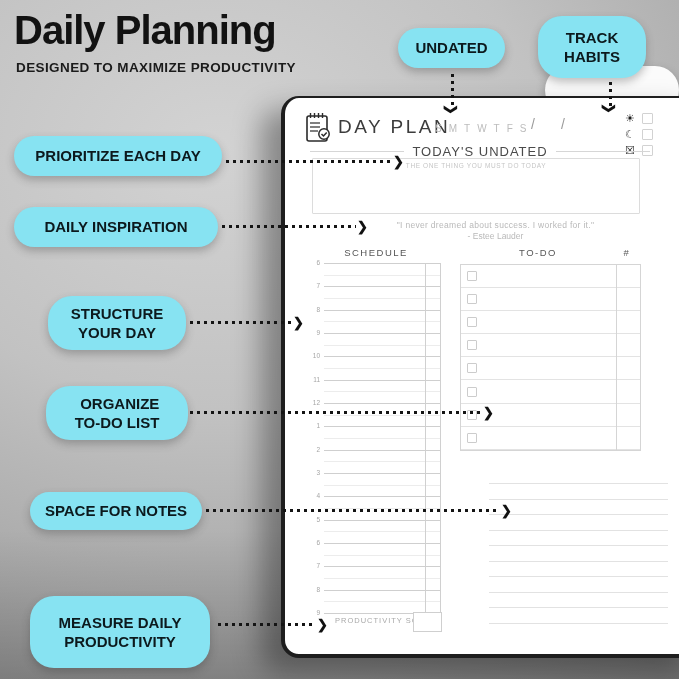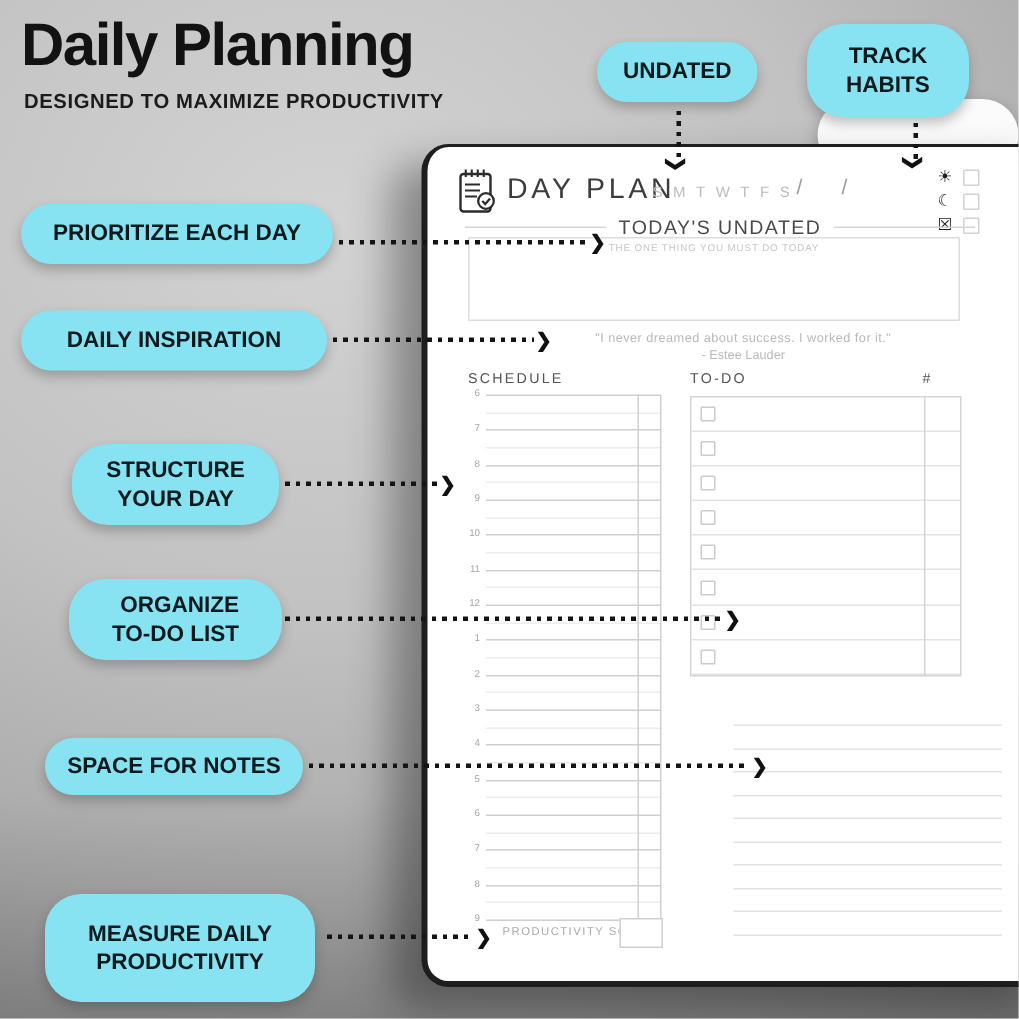--- a/index.html
+++ b/index.html
@@ -51,21 +51,21 @@
   .habit-row{position:static;display:flex;align-items:center;justify-content:flex-end;height:16px;margin-bottom:0;}
   .habit-glyph{position:static;font-size:11px;color:#1c1c1c;width:16px;text-align:center;line-height:1;}
   .habit-box{position:static;width:9px;height:9px;border:1px solid #d2d2d2;margin-left:4px;border-radius:1px;}
   .pr-title-row{left:25px;top:46px;width:340px;display:flex;align-items:center;gap:8px;}
   .pr-line{position:static;flex:1;height:1px;background:#d6d6d6;}
   .pr-title{position:static;font-size:13px;letter-spacing:1px;color:#4a4a4a;white-space:nowrap;}
   .pr-box{left:27px;top:60px;width:326px;height:54px;border:1px solid #dcdcdc;border-radius:1px;}
   .pr-caption{position:absolute;left:0;right:0;top:3px;text-align:center;font-size:6.5px;letter-spacing:.6px;color:#c6c6c6;}
   .quote-text{left:0;right:0;top:122px;text-align:center;font-size:8.5px;color:#b9b9b9;letter-spacing:.3px;}
   .quote-author{left:0;right:0;top:133px;text-align:center;font-size:8.5px;color:#b9b9b9;}
-  .hdr{top:149px;font-size:9.5px;letter-spacing:1.5px;color:#555;}
+  .hdr{top:149px;font-size:9.5px;letter-spacing:1.5px;color:#555;text-align:center;}
   .hdr-schedule{left:27px;width:128px;}
   .hdr-todo{left:175px;width:156px;}
   .hdr-num{left:330px;width:24px;}
   
   .sched{left:27px;top:165px;width:128px;height:350px;border-right:1px solid #d0d0d0;}
   .sched .hline{left:12px;right:0;height:1px;background:#cfcfcf;}
   .sched .mline{left:12px;right:0;height:1px;background:#ececec;}
   .sched .vline{left:113px;top:0;height:350px;width:1px;background:#d0d0d0;}
   .sched .hlabel{left:-6px;width:14px;text-align:right;font-size:6.5px;color:#a5a5a5;transform:translateY(-55%);}
   .prod-label{left:50px;top:518px;font-size:7.5px;letter-spacing:1px;color:#a9a9a9;}

